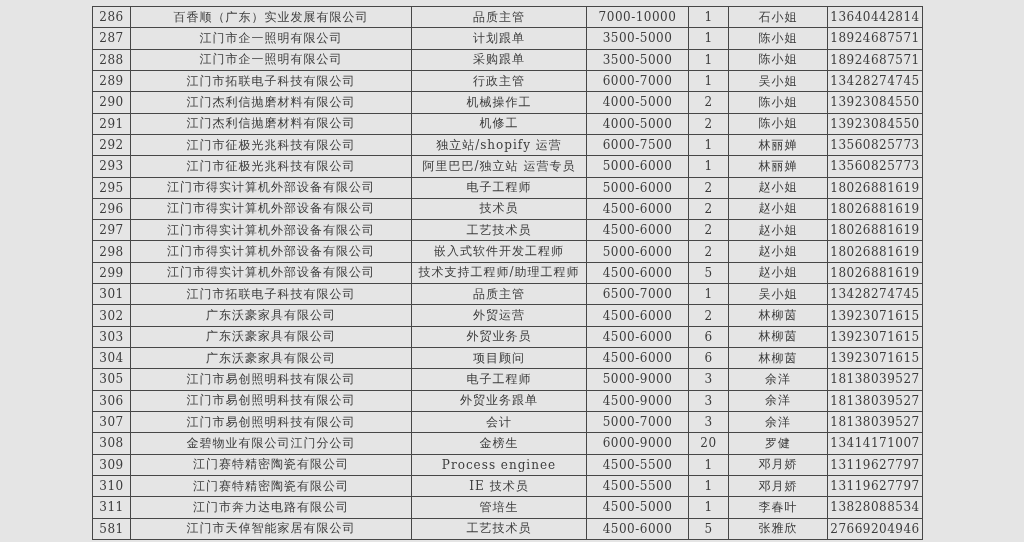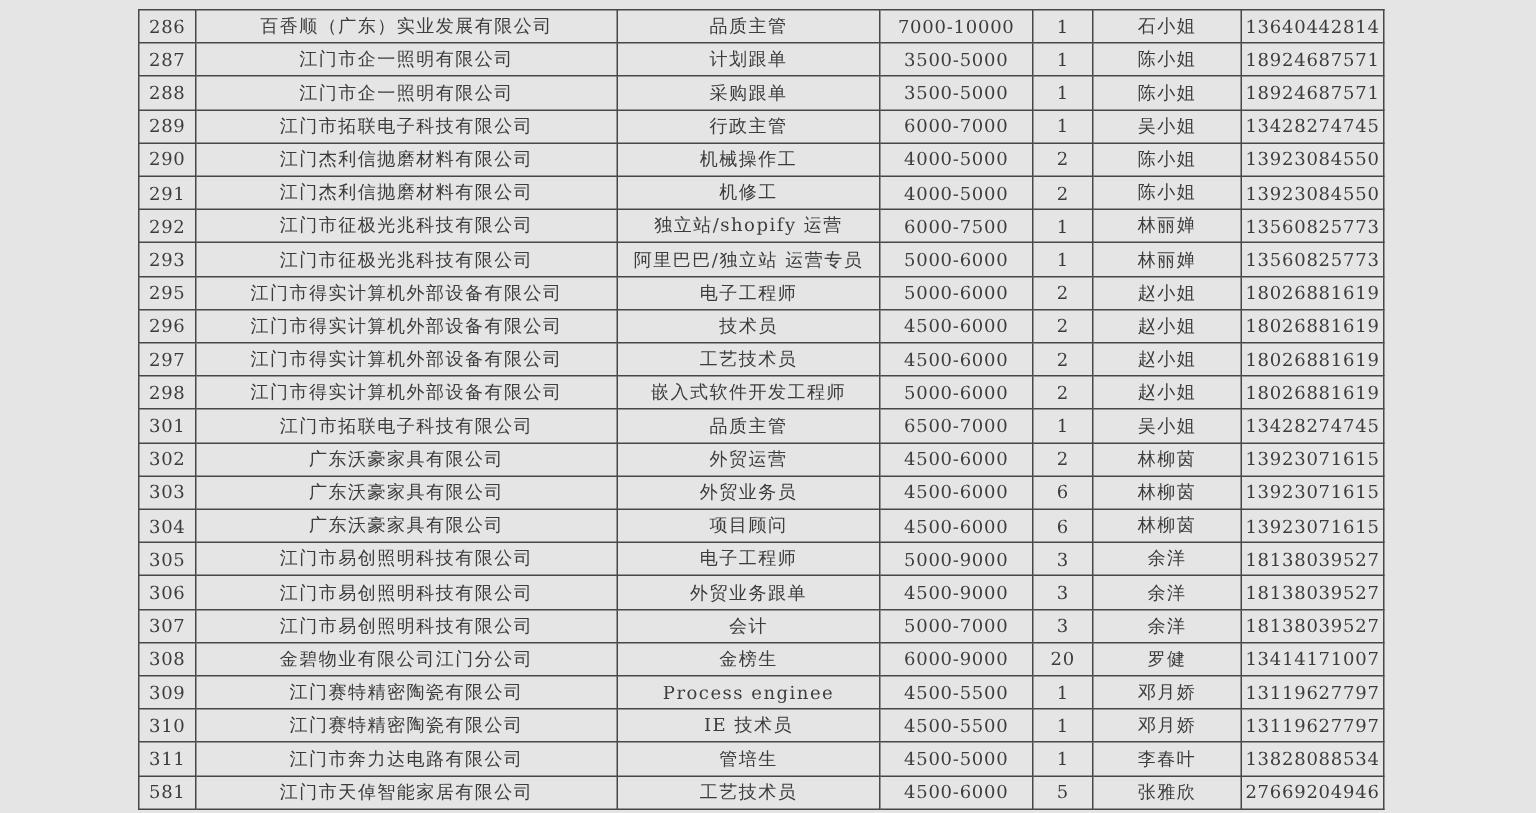--- a/index.html
+++ b/index.html
@@ -154,20 +154,29 @@
         <tr>
           <td class="num">298</td>
           <td class="cjk">江门市得实计算机外部设备有限公司</td>
           <td class="cjk">嵌入式软件开发工程师</td>
           <td class="num">5000-6000</td>
           <td class="num">2</td>
           <td class="cjk">赵小姐</td>
           <td class="num">18026881619</td>
         </tr>
         <tr>
+          <td class="num">299</td>
+          <td class="cjk">江门市得实计算机外部设备有限公司</td>
+          <td class="cjk">技术支持工程师/助理工程师</td>
+          <td class="num">4500-6000</td>
+          <td class="num">5</td>
+          <td class="cjk">赵小姐</td>
+          <td class="num">18026881619</td>
+        </tr>
+        <tr>
           <td class="num">301</td>
           <td class="cjk">江门市拓联电子科技有限公司</td>
           <td class="cjk">品质主管</td>
           <td class="num">6500-7000</td>
           <td class="num">1</td>
           <td class="cjk">吴小姐</td>
           <td class="num">13428274745</td>
         </tr>
         <tr>
           <td class="num">302</td>

